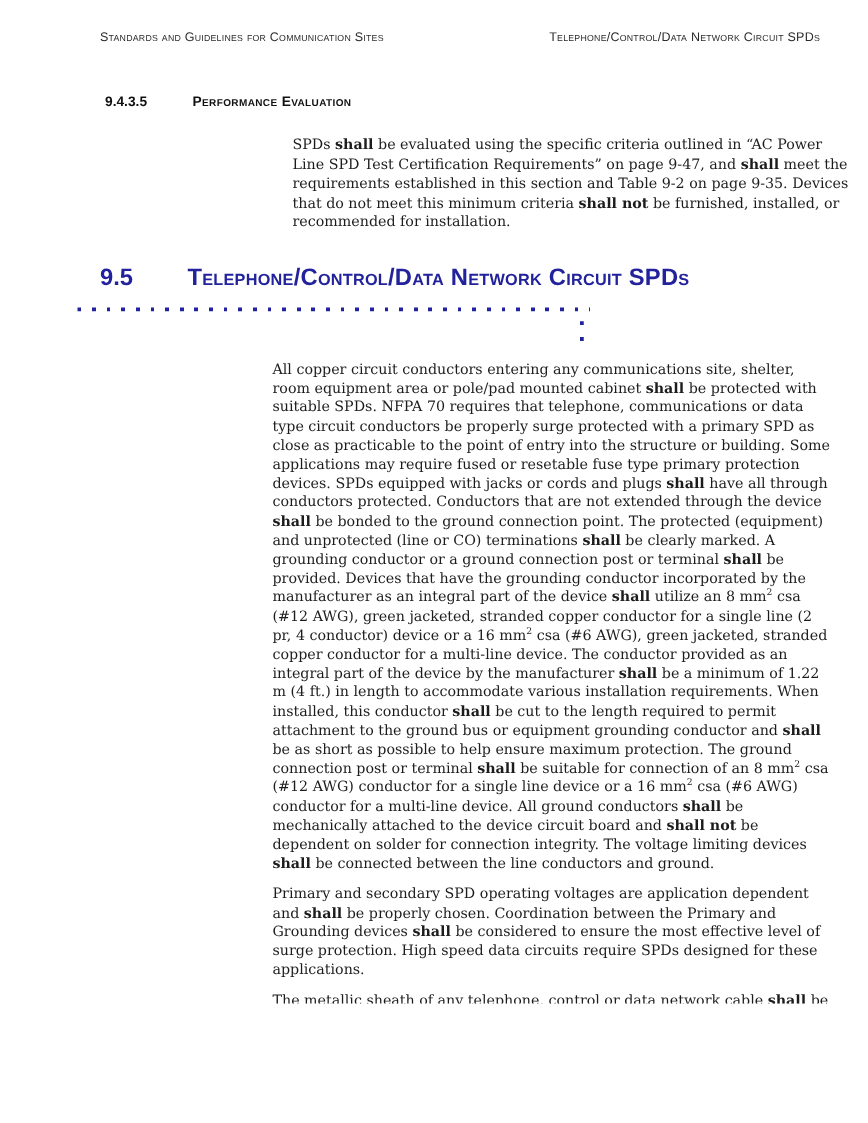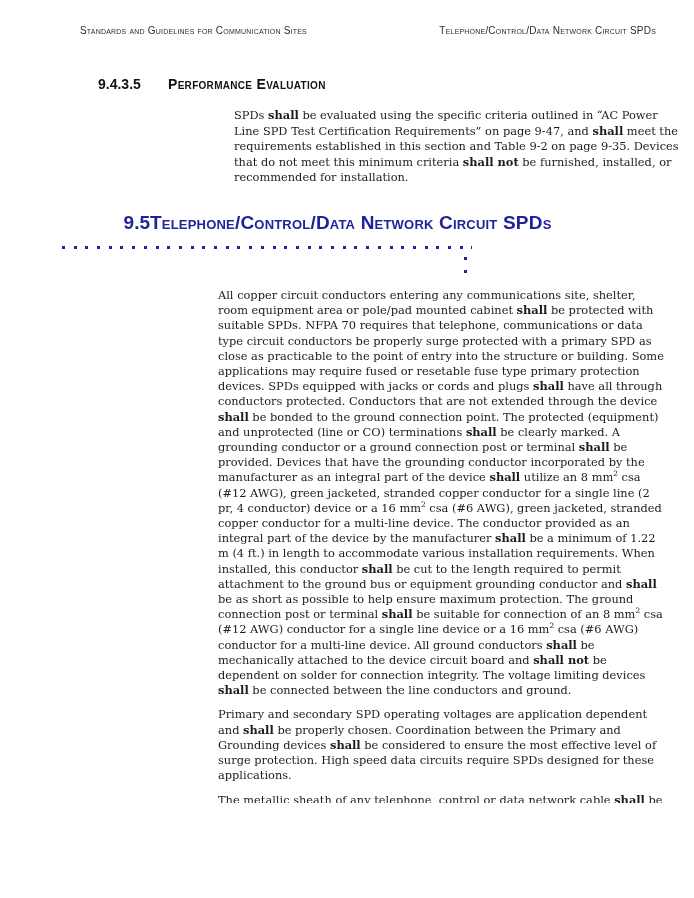--- a/index.html
+++ b/index.html
@@ -25,25 +25,25 @@
     font-family: "Liberation Sans", sans-serif;
     font-variant: small-caps;
     font-size: 10px;
     letter-spacing: 0.2px;
     color: #2b2b2b;
   }
 
   
   .sec-heading {
     position: absolute;
-    left: 98px;
+    left: 84px;
     top: 76px;
     font-family: "Liberation Sans", sans-serif;
     font-weight: bold;
-    font-size: 14px;
+    font-size: 11px;
     color: #111;
   }
   .sec-num { display: inline-block; width: 70px; }
   .sec-title { font-variant: small-caps; letter-spacing: 0.3px; }
 
   .sec-para {
     position: absolute;
     left: 218px;
     top: 92px;
     width: 448px;
@@ -56,21 +56,21 @@
   .chap-heading {
     position: absolute;
     left: 80px;
     top: 212px;
     font-family: "Liberation Sans", sans-serif;
     font-weight: bold;
     font-size: 19px;
     color: #22229c;
     white-space: nowrap;
   }
-  .chap-num { display: inline-block; width: 70px; text-align: right; }
+  .chap-num { display: inline-block; width: 70px; }
   .chap-title { font-variant: small-caps; letter-spacing: 0.2px; }
 
   .dot-rule-h {
     position: absolute;
     left: 62px;
     top: 246px;
     width: 410px;
     height: 3px;
     background-image: repeating-linear-gradient(to right,
       #22229c 0, #22229c 3px, transparent 3px, transparent 11.7px);

